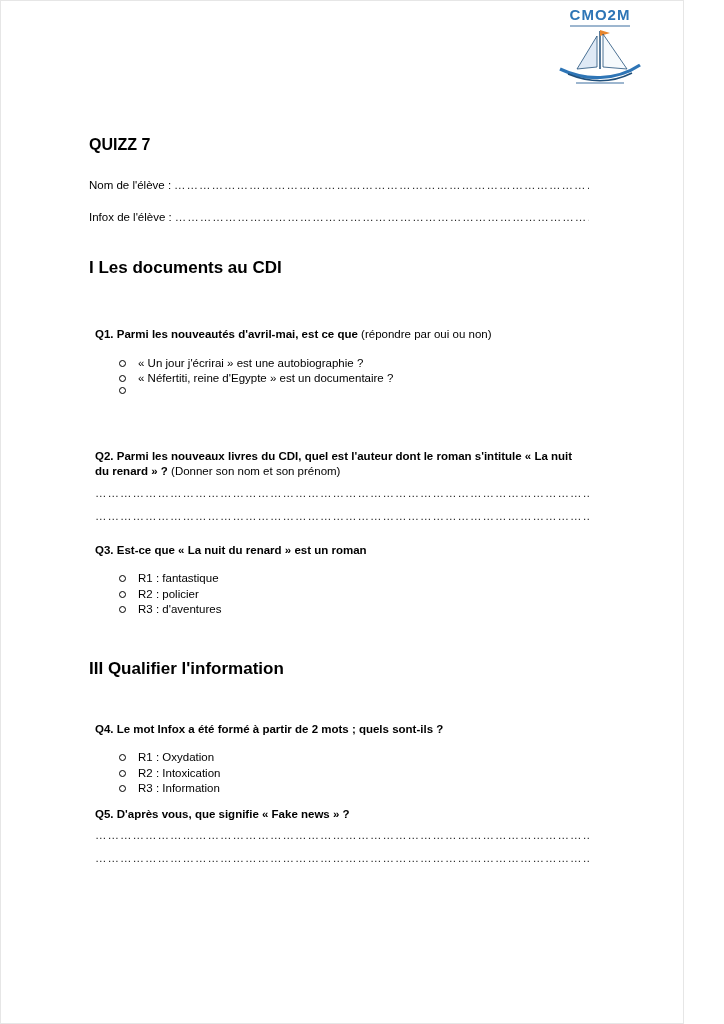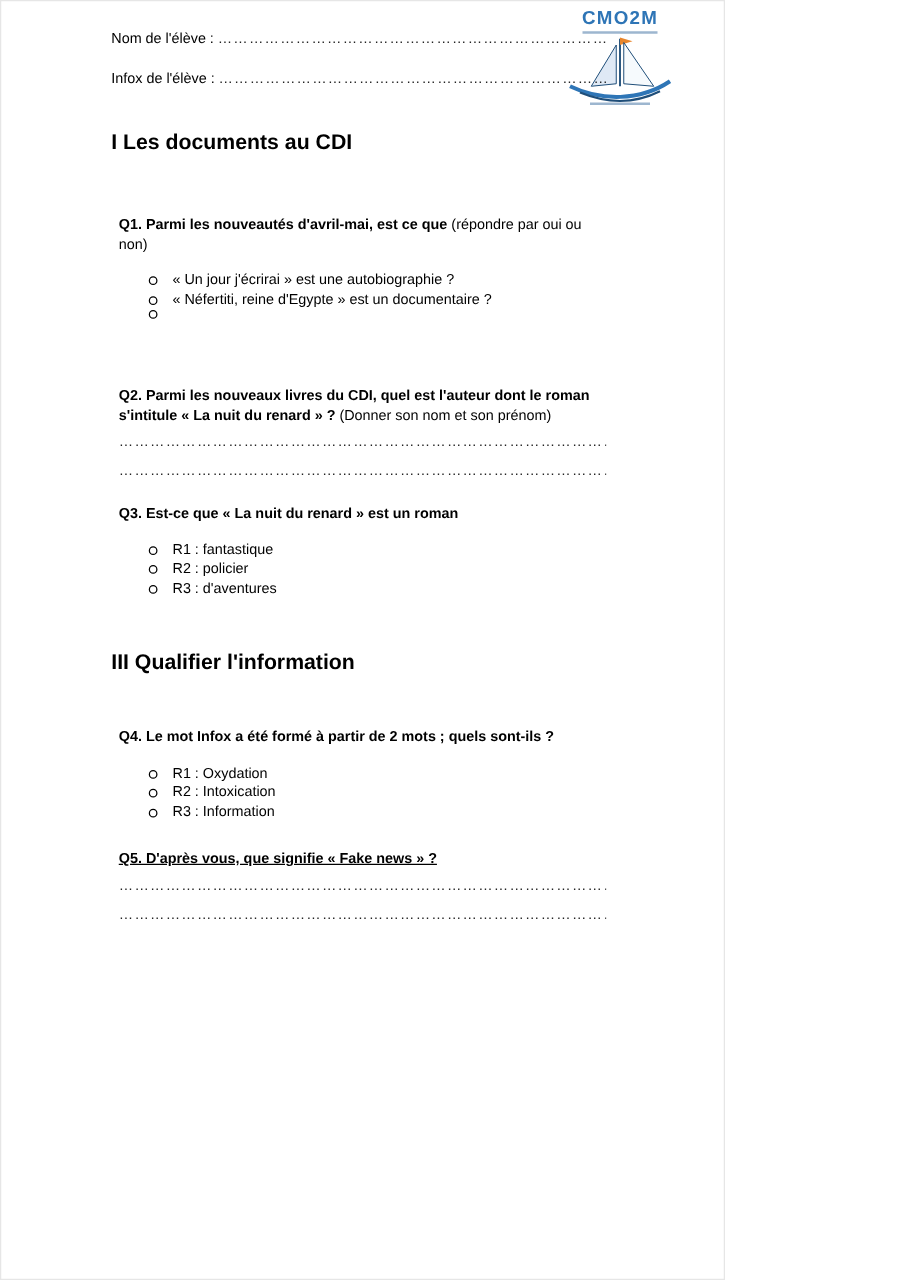--- a/index.html
+++ b/index.html
@@ -1,18 +1,18 @@
 <!DOCTYPE html>
 <html><head>
 <meta charset="utf-8">
 <style>
   html, body { margin: 0; padding: 0; background: #ffffff; }
   .page {
     position: relative;
-    width: 580px;
+    width: 684px;
     height: 1024px;
     background: #ffffff;
     font-family: "Liberation Sans", sans-serif;
     color: #000000;
     overflow: hidden;
     box-sizing: border-box;
     border: 1px solid #e6e6e6;
   }
   .logo {
     position: absolute;
@@ -70,21 +70,21 @@
     font-size: 11.5px;
     line-height: 15.5px;
     margin: 0 0 0 6px;
   }
   .question .q-bold { font-weight: bold; }
   .question .q-normal { font-weight: normal; }
   .q1 { margin-top: 48px; }
   .q2 { margin-top: 55px; }
   .q3 { margin-top: 19px; }
   .q4 { margin-top: 42px; }
-  .q5 { margin-top: 22px; text-decoration: underline; }
+  .q5 { margin-top: 10px; }
   ul.options {
     list-style: none;
     margin: 13px 0 0 0;
     padding: 0 0 0 30px;
     font-size: 11.5px;
     line-height: 15.5px;
   }
   ul.options li {
     display: flex;
     align-items: center;
@@ -130,20 +130,21 @@
 
       <path d="M10,46 C35,58 66,58 90,42" fill="none" stroke="#2e75b6" stroke-width="3.2"></path>
       <path d="M18,51 C40,60 62,60 82,50" fill="none" stroke="#1f4e79" stroke-width="1.6"></path>
 
       <rect x="26" y="59" width="48" height="2" fill="#9db6cf"></rect>
     </svg>
   </div>
 
   <div class="content">
 
+    <h1 class="quiz-title">QUIZZ 7</h1>
 
     <div class="field-line name-line">
       <span class="label">Nom de l'élève :</span>
       <span class="dots">………………………………………………………………………………………………………………………………………………………………………………………………</span>
     </div>
 
     <div class="field-line class-line">
       <span class="label">Infox de l'élève :</span>
       <span class="dots">………………………………………………………………………………………………………………………………………………………………………………………………</span>
     </div>

